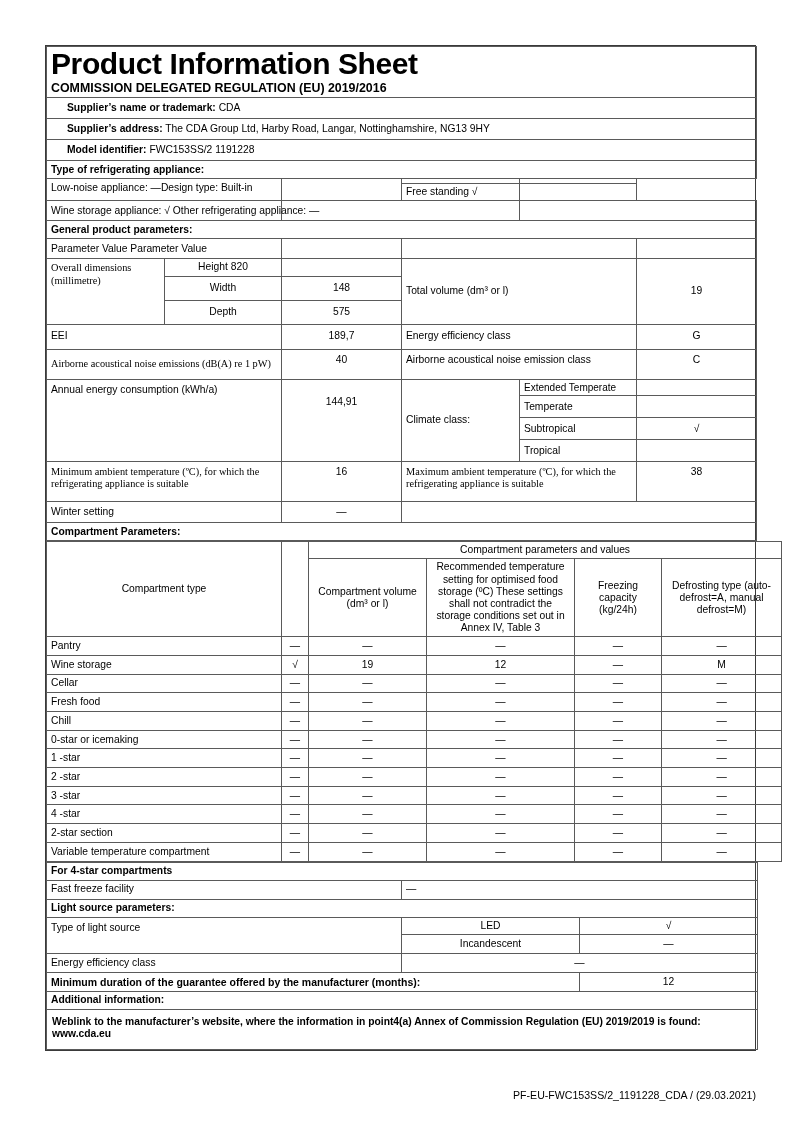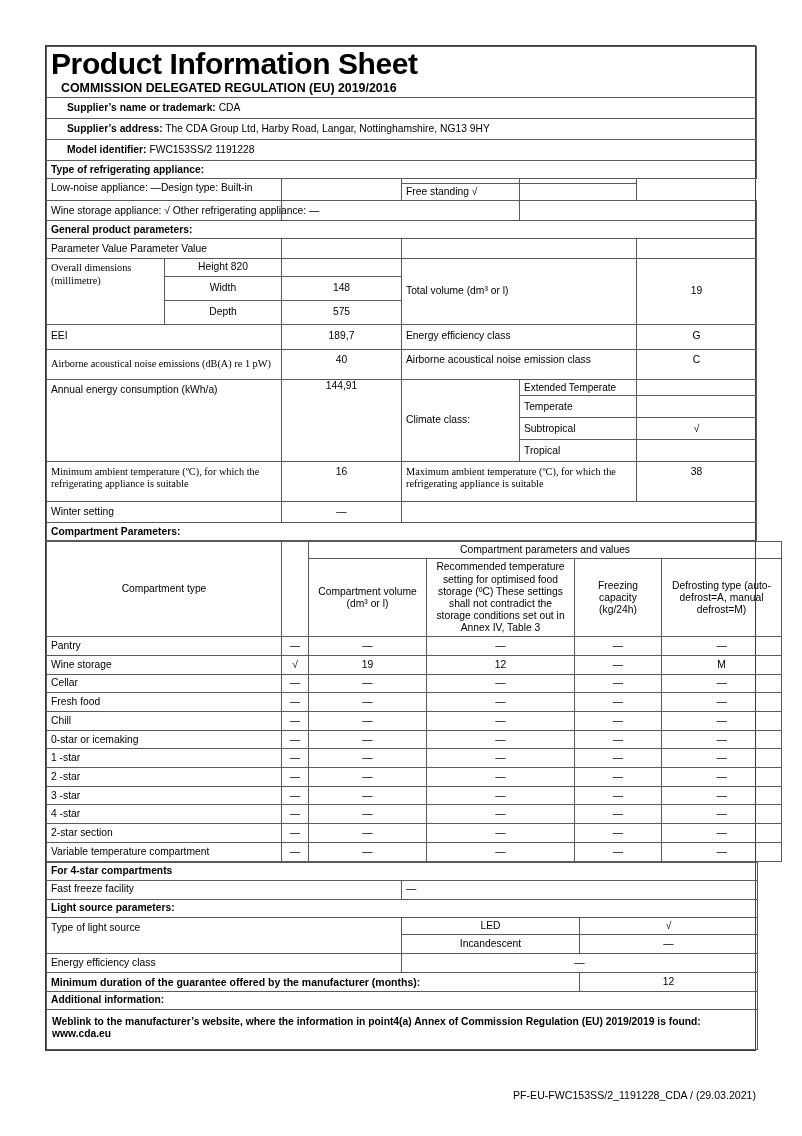--- a/index.html
+++ b/index.html
@@ -58,21 +58,21 @@
     font-weight: bold;
     letter-spacing: -0.4px;
     line-height: 1.02;
     margin: 0;
     white-space: nowrap;
   }
   .title-sub {
     font-size: 12.4px;
     font-weight: bold;
     line-height: 1.1;
-    margin: 2px 0 0 10px;
+    margin: 2px 0 0 0;
     white-space: nowrap;
   }
 
   .secthead {
     font-size: 10.6px;
     font-weight: bold;
   }
   .big-bold {
     font-size: 12.2px;
     font-weight: bold;
@@ -205,21 +205,21 @@
 
       <tr>
         <td colspan="2" class="nb-left tight" style="height:30px">Airborne acoustical noise emissions (dB(A) re 1 pW)</td>
         <td class="ctr" style="vertical-align:top; padding-top:4px">40</td>
         <td colspan="2" style="vertical-align:top; padding-top:4px">Airborne acoustical noise emission class</td>
         <td class="ctr nb-right" style="vertical-align:top; padding-top:4px">C</td>
       </tr>
 
       <tr>
         <td colspan="2" rowspan="4" class="nb-left" style="vertical-align:top; padding-top:4px; height:22px">Annual energy consumption (kWh/a)</td>
-        <td rowspan="4" class="ctr" style="vertical-align:top; padding-top:0">144,91</td>
+        <td rowspan="4" class="ctr" style="vertical-align:top; padding-top:16px">144,91</td>
         <td rowspan="4">Climate class:</td>
         <td style="font-size:10px">Extended Temperate</td>
         <td class="ctr nb-right"></td>
       </tr>
       <tr>
         <td style="height:22px">Temperate</td>
         <td class="ctr nb-right"></td>
       </tr>
       <tr>
         <td style="height:22px">Subtropical</td>

